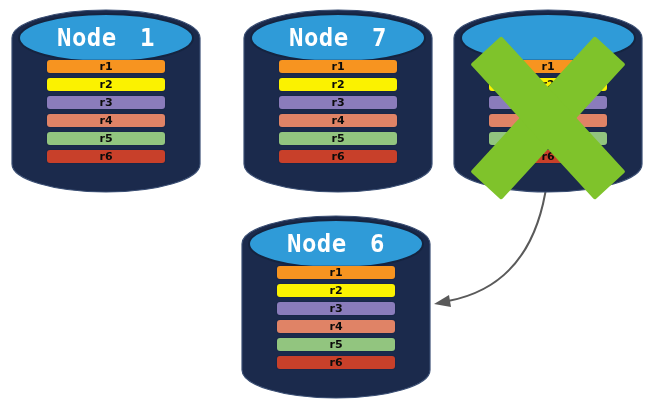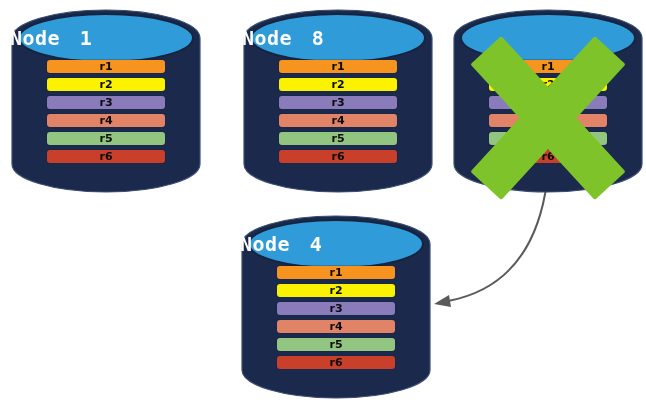--- a/index.html
+++ b/index.html
@@ -14,22 +14,22 @@
   .node{
     position:absolute;
     width:192px;height:186px;
     z-index:2;
   }
   .node svg.cyl{position:absolute;left:0;top:0;width:192px;height:186px;display:block;}
   .cyl-body-path{stroke:#3a4e73;stroke-width:1.2;}
   .cyl-top-ellipse{stroke:#152440;stroke-width:2;}
   .node-title{
     position:absolute;left:0;top:15px;width:100%;height:30px;
-    line-height:30px;
-    color:#ffffff;font-weight:bold;font-size:20px;
+    line-height:30px;text-align:center;
+    color:#ffffff;font-weight:bold;font-size:24px;
     font-family:"DejaVu Sans Mono","Liberation Mono",monospace;
     word-spacing:0.35em;
     letter-spacing:0.5px;
   }
   .rows{
     position:absolute;left:50%;top:52px;
     transform:translateX(-50%);
     width:118px;
     display:flex;flex-direction:column;gap:5px;
   }
@@ -83,21 +83,21 @@
       <div class="row" style="background-color: rgb(146, 197, 127);">r5</div>
       <div class="row" style="background-color: rgb(200, 64, 42);">r6</div>
     </div>
   </div>
 
   <div class="node" style="left:242px;top:8px;">
     <svg class="cyl" viewBox="0 0 192 186">
       <path class="cyl-body-path" d="M2,30 A94,28 0 0 1 190,30 L190,156 A94,28 0 0 1 2,156 Z" fill="#1B2A4C"></path>
       <ellipse class="cyl-top-ellipse" cx="96" cy="30" rx="87" ry="24" fill="#2F9BD8"></ellipse>
     </svg>
-    <div class="node-title">Node 8</div>
+    <div class="node-title">Node 7</div>
     <div class="rows">
       <div class="row" style="background-color: rgb(247, 148, 32);">r1</div>
       <div class="row" style="background-color: rgb(251, 242, 0);">r2</div>
       <div class="row" style="background-color: rgb(138, 124, 187);">r3</div>
       <div class="row" style="background-color: rgb(224, 131, 102);">r4</div>
       <div class="row" style="background-color: rgb(146, 197, 127);">r5</div>
       <div class="row" style="background-color: rgb(200, 64, 42);">r6</div>
     </div>
   </div>
 
@@ -118,21 +118,21 @@
       <div class="arm a" style="background-color: rgb(127, 195, 43);"></div>
       <div class="arm b" style="background-color: rgb(127, 195, 43);"></div>
     </div>
   </div>
 
   <div class="node" style="left:240px;top:214px;">
     <svg class="cyl" viewBox="0 0 192 186">
       <path class="cyl-body-path" d="M2,30 A94,28 0 0 1 190,30 L190,156 A94,28 0 0 1 2,156 Z" fill="#1B2A4C"></path>
       <ellipse class="cyl-top-ellipse" cx="96" cy="30" rx="87" ry="24" fill="#2F9BD8"></ellipse>
     </svg>
-    <div class="node-title">Node 4</div>
+    <div class="node-title">Node 6</div>
     <div class="rows">
       <div class="row" style="background-color: rgb(247, 148, 32);">r1</div>
       <div class="row" style="background-color: rgb(251, 242, 0);">r2</div>
       <div class="row" style="background-color: rgb(138, 124, 187);">r3</div>
       <div class="row" style="background-color: rgb(224, 131, 102);">r4</div>
       <div class="row" style="background-color: rgb(146, 197, 127);">r5</div>
       <div class="row" style="background-color: rgb(200, 64, 42);">r6</div>
     </div>
   </div>
 

